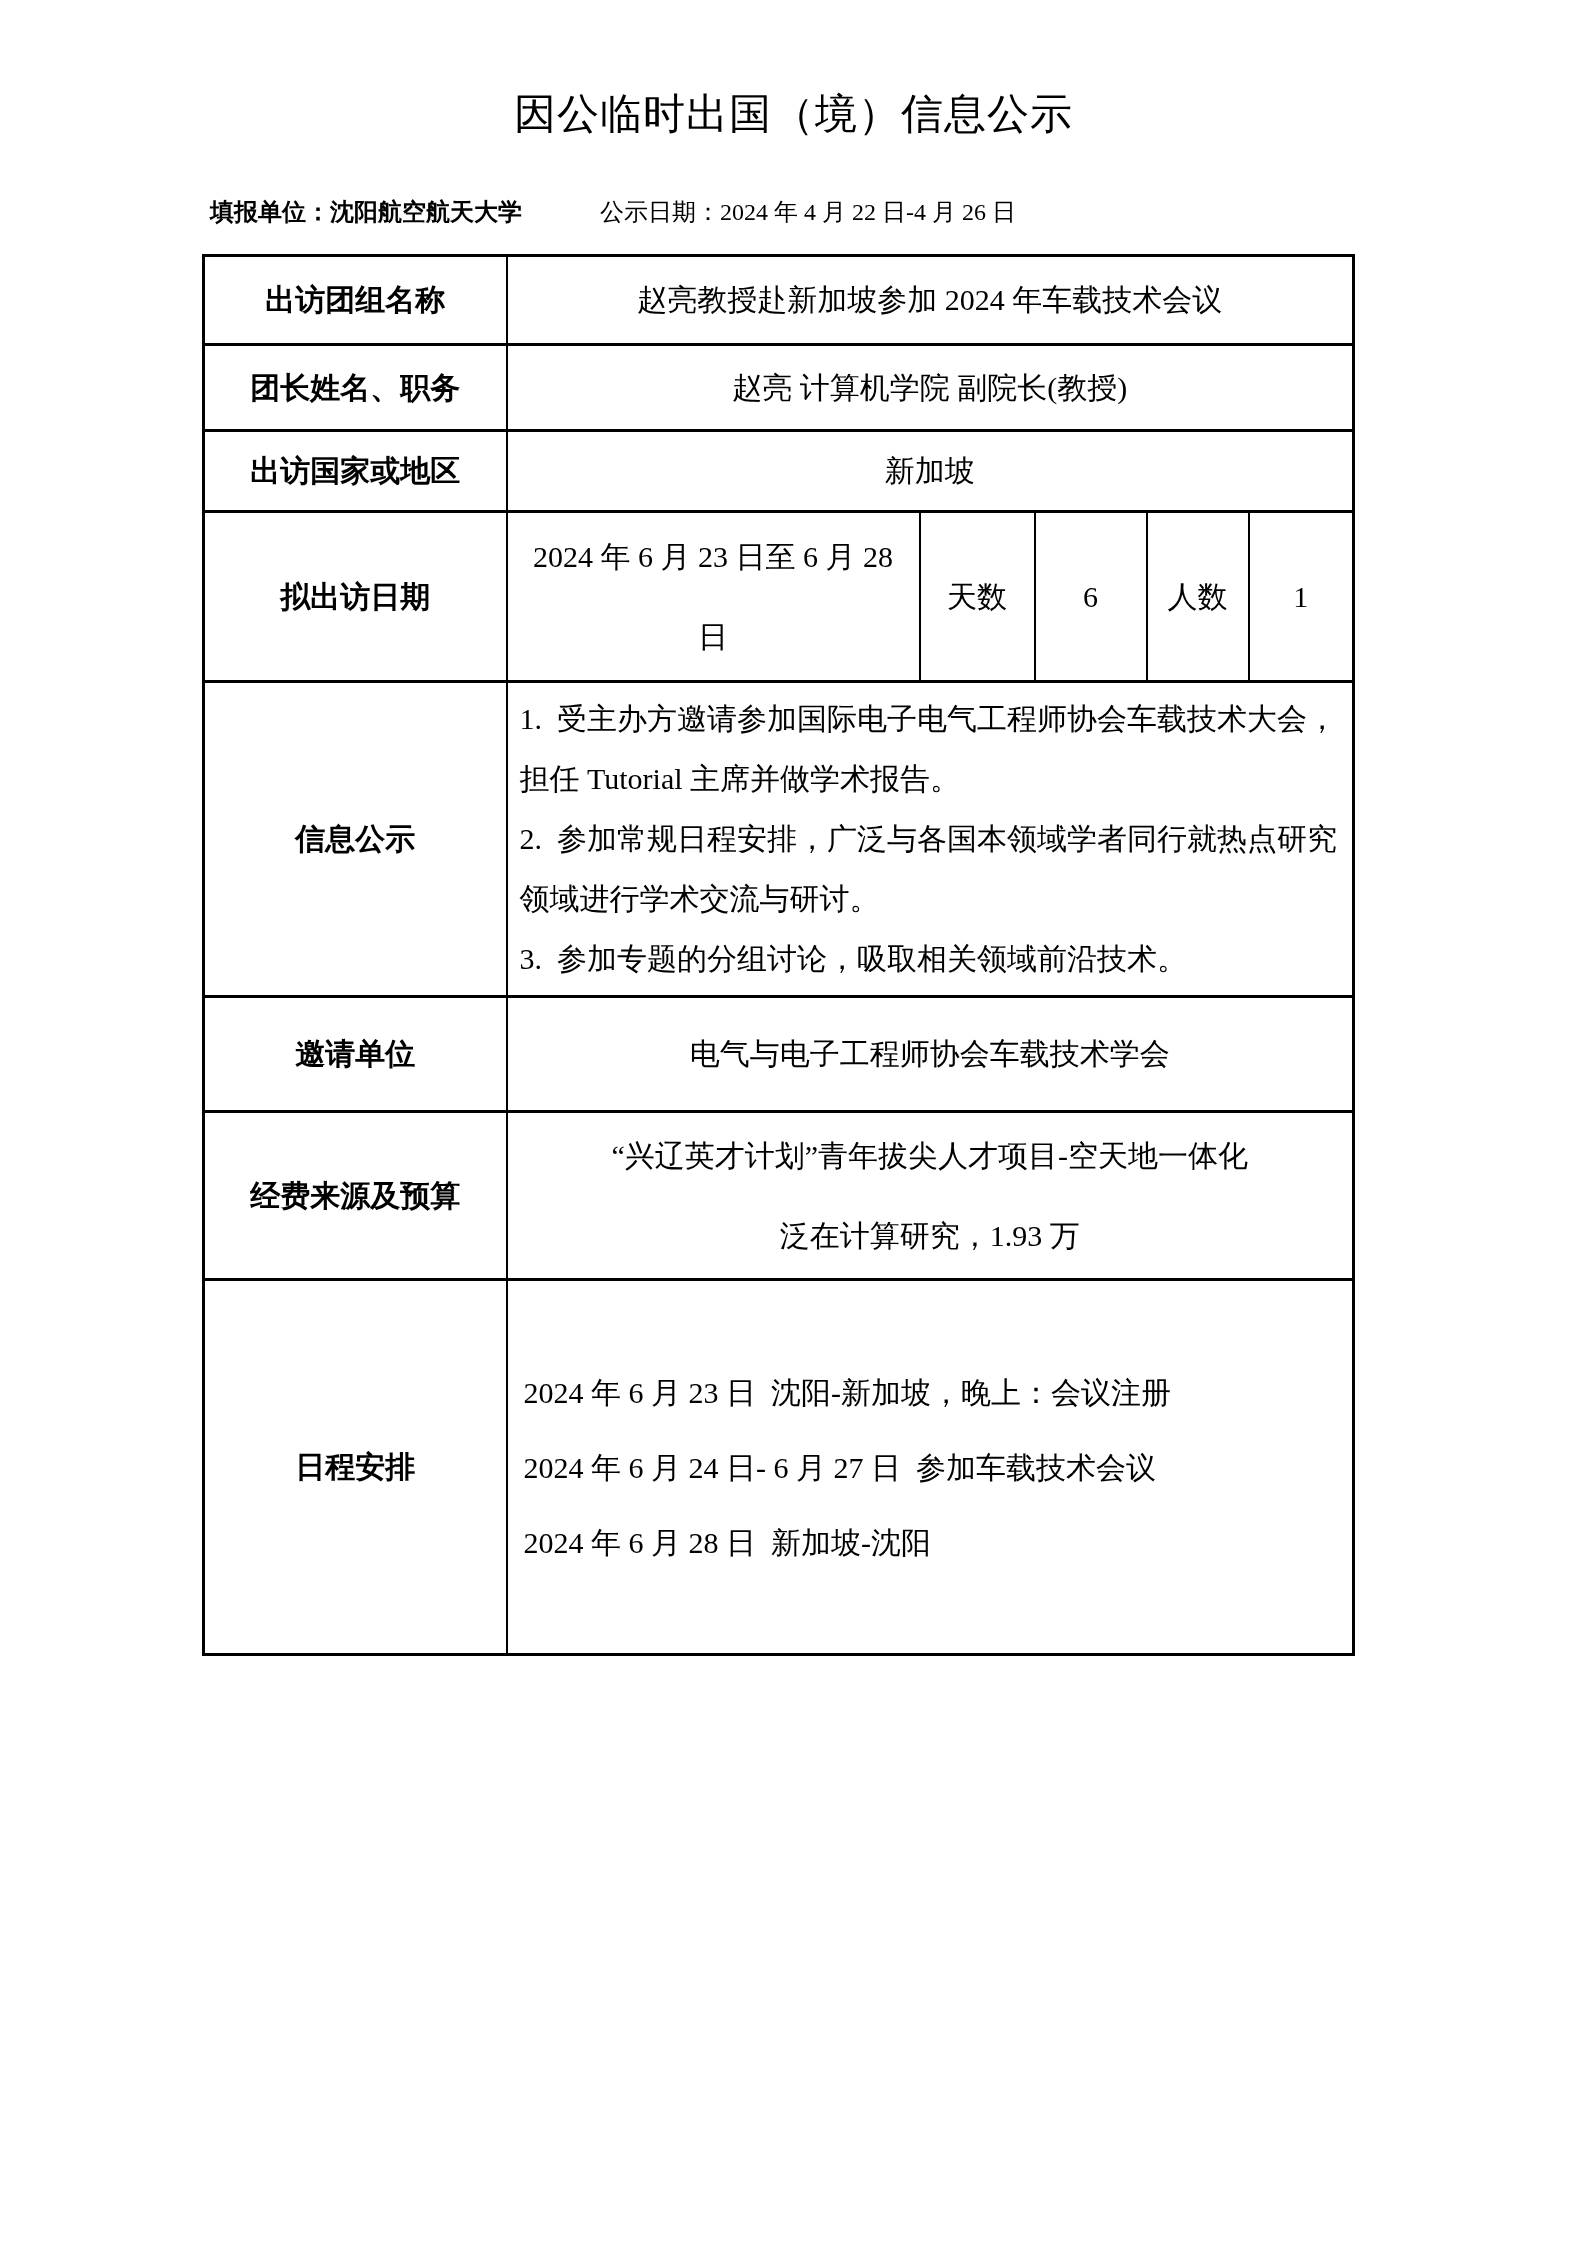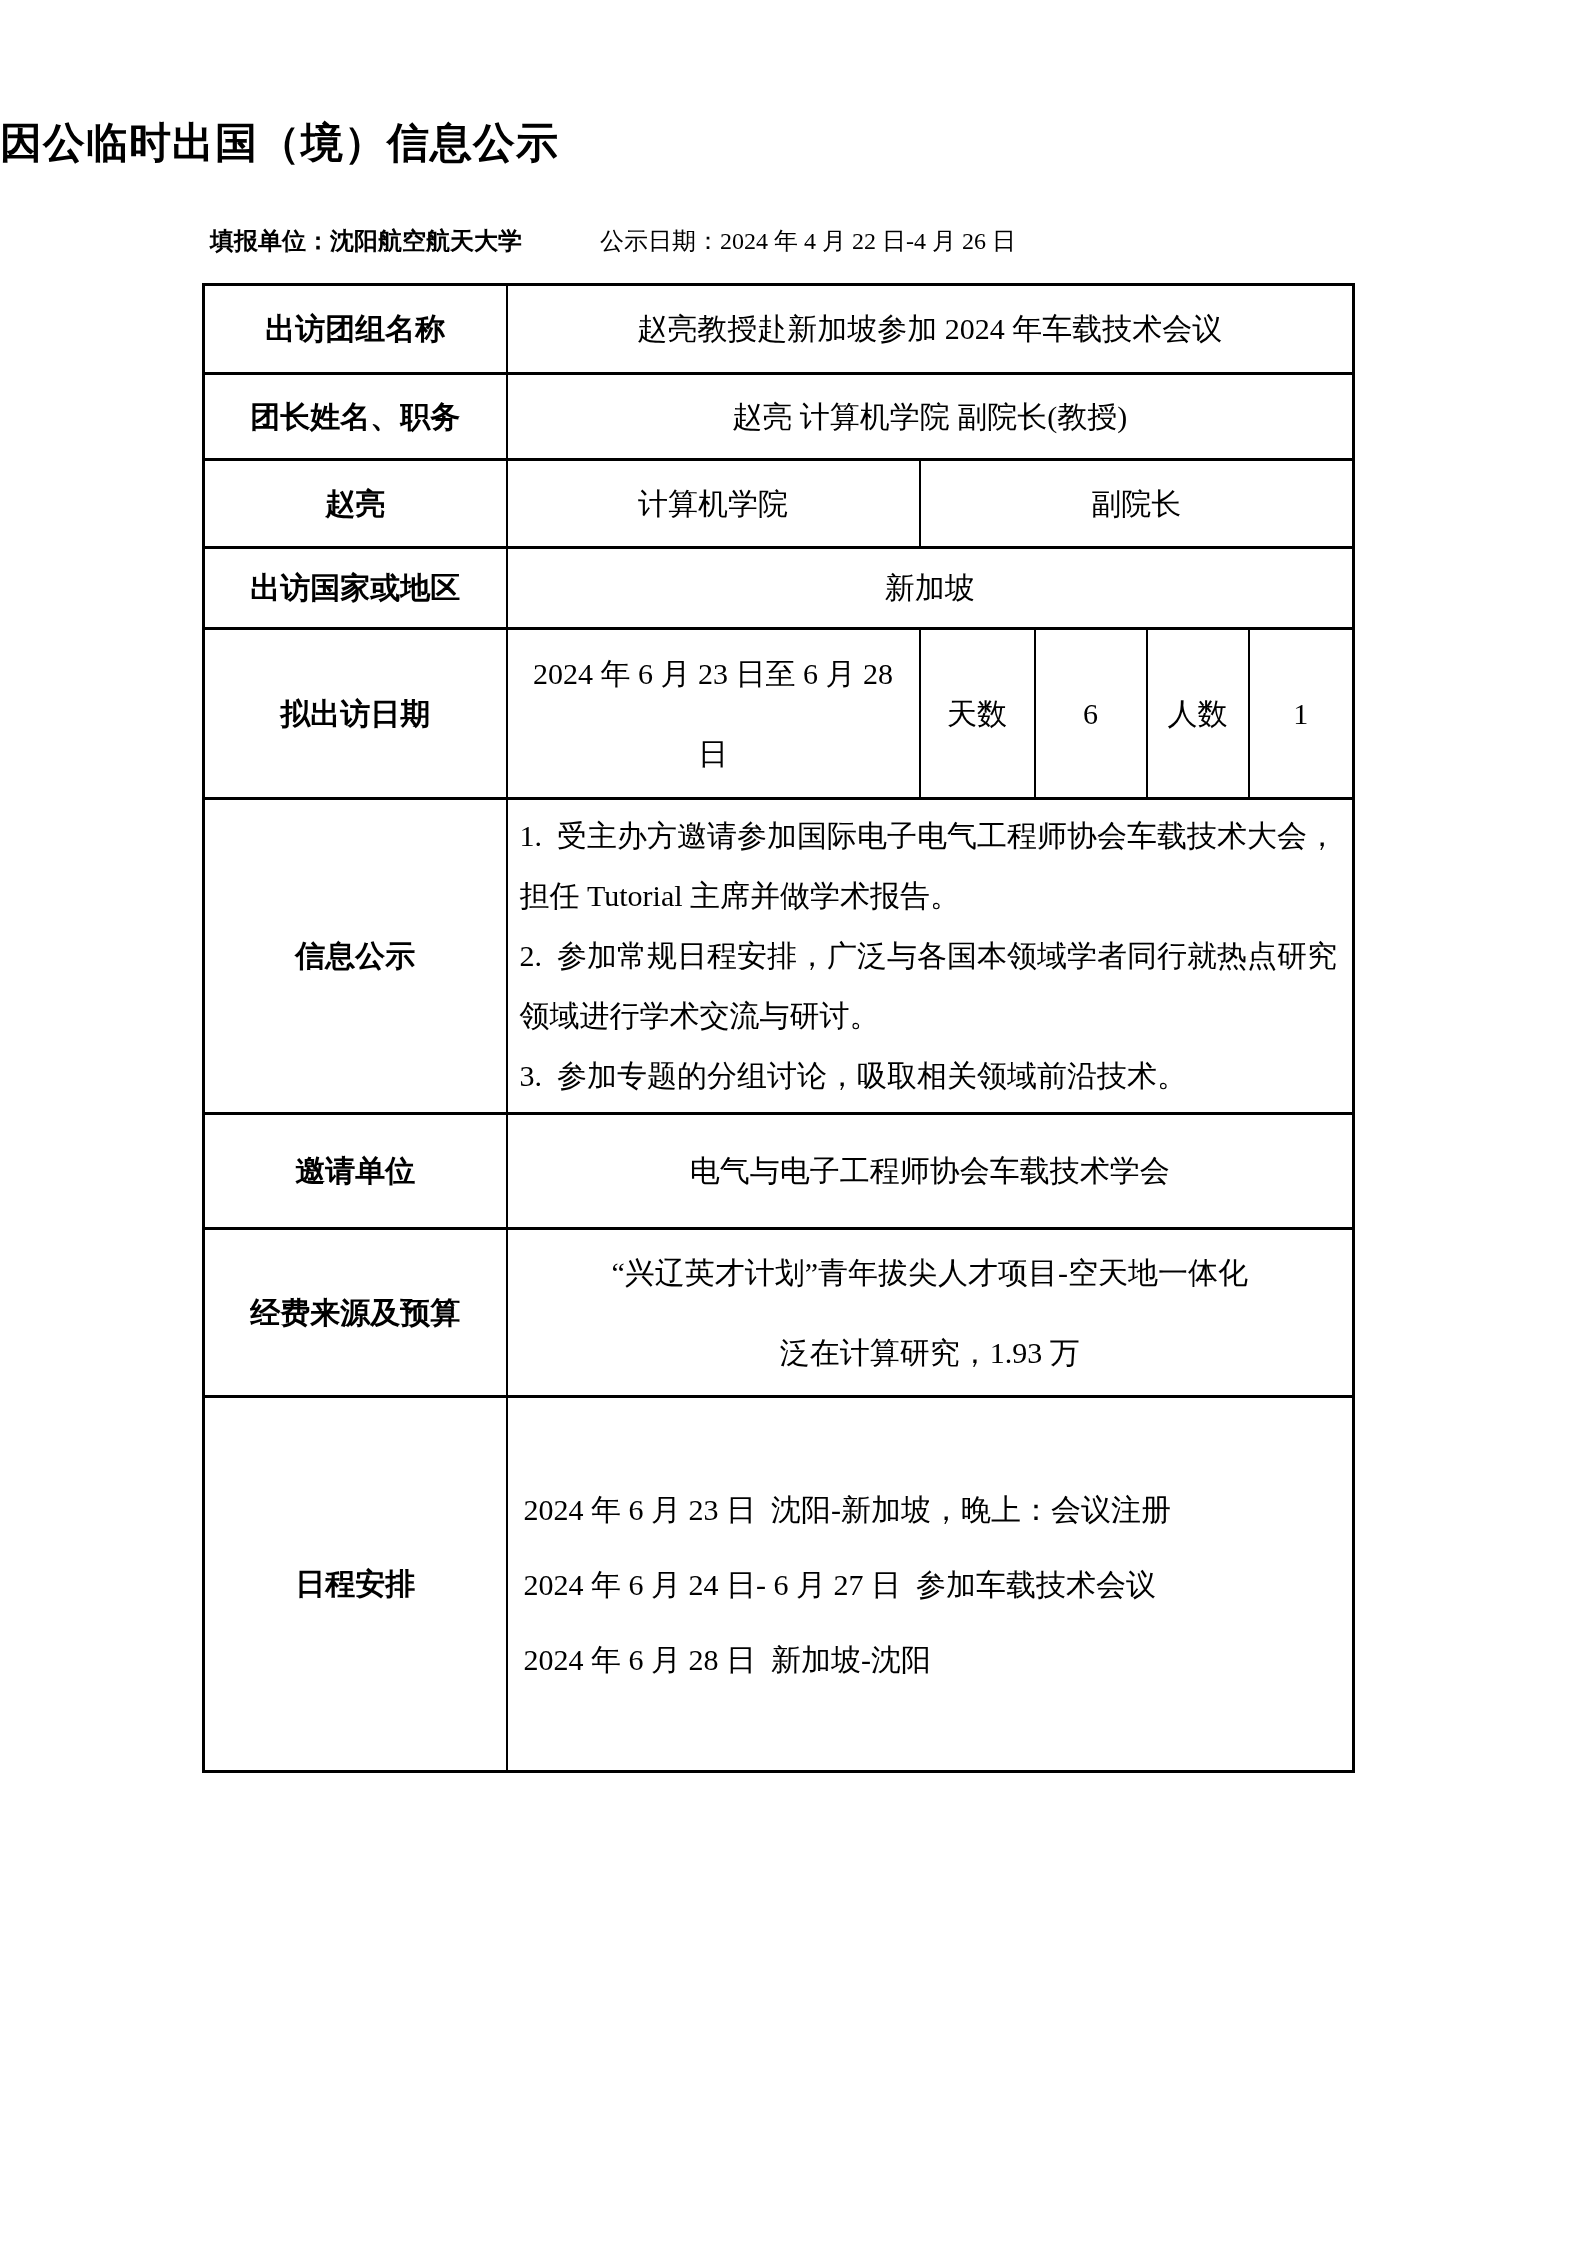--- a/index.html
+++ b/index.html
@@ -7,23 +7,24 @@
   .page {
     position: relative;
     width: 1587px;
     height: 2245px;
     background: #ffffff;
     color: #000000;
     font-family: "Liberation Serif", "DejaVu Serif", serif;
     overflow: hidden;
   }
   .doc-title {
-    padding-top: 120px;
+    padding-top: 91px;
+    text-align: center;
     font-size: 42px;
-    font-weight: bold;
+    font-weight: normal;
     line-height: 1.1;
     letter-spacing: 1px;
   }
   .meta-line {
     display: flex;
     align-items: baseline;
     margin: 60px 0 0 210px;
     font-size: 24px;
     line-height: 1.3;
   }
@@ -96,25 +97,20 @@
       <td class="lbl">出访团组名称</td>
       <td colspan="5">赵亮教授赴新加坡参加 2024 年车载技术会议</td>
     </tr>
 
     <tr class="r2">
       <td class="lbl">团长姓名、职务</td>
       <td colspan="5">赵亮 计算机学院 副院长(教授)</td>
     </tr>
 
 
-    <tr class="r4">
-      <td class="lbl">赵亮</td>
-      <td>计算机学院</td>
-      <td colspan="4">副院长</td>
-    </tr>
 
     <tr class="r5">
       <td class="lbl">出访国家或地区</td>
       <td colspan="5">新加坡</td>
     </tr>
 
     <tr class="r6">
       <td class="lbl">拟出访日期</td>
       <td class="date-cell">2024 年 6 月 23 日至 6 月 28 日</td>
       <td>天数</td>

